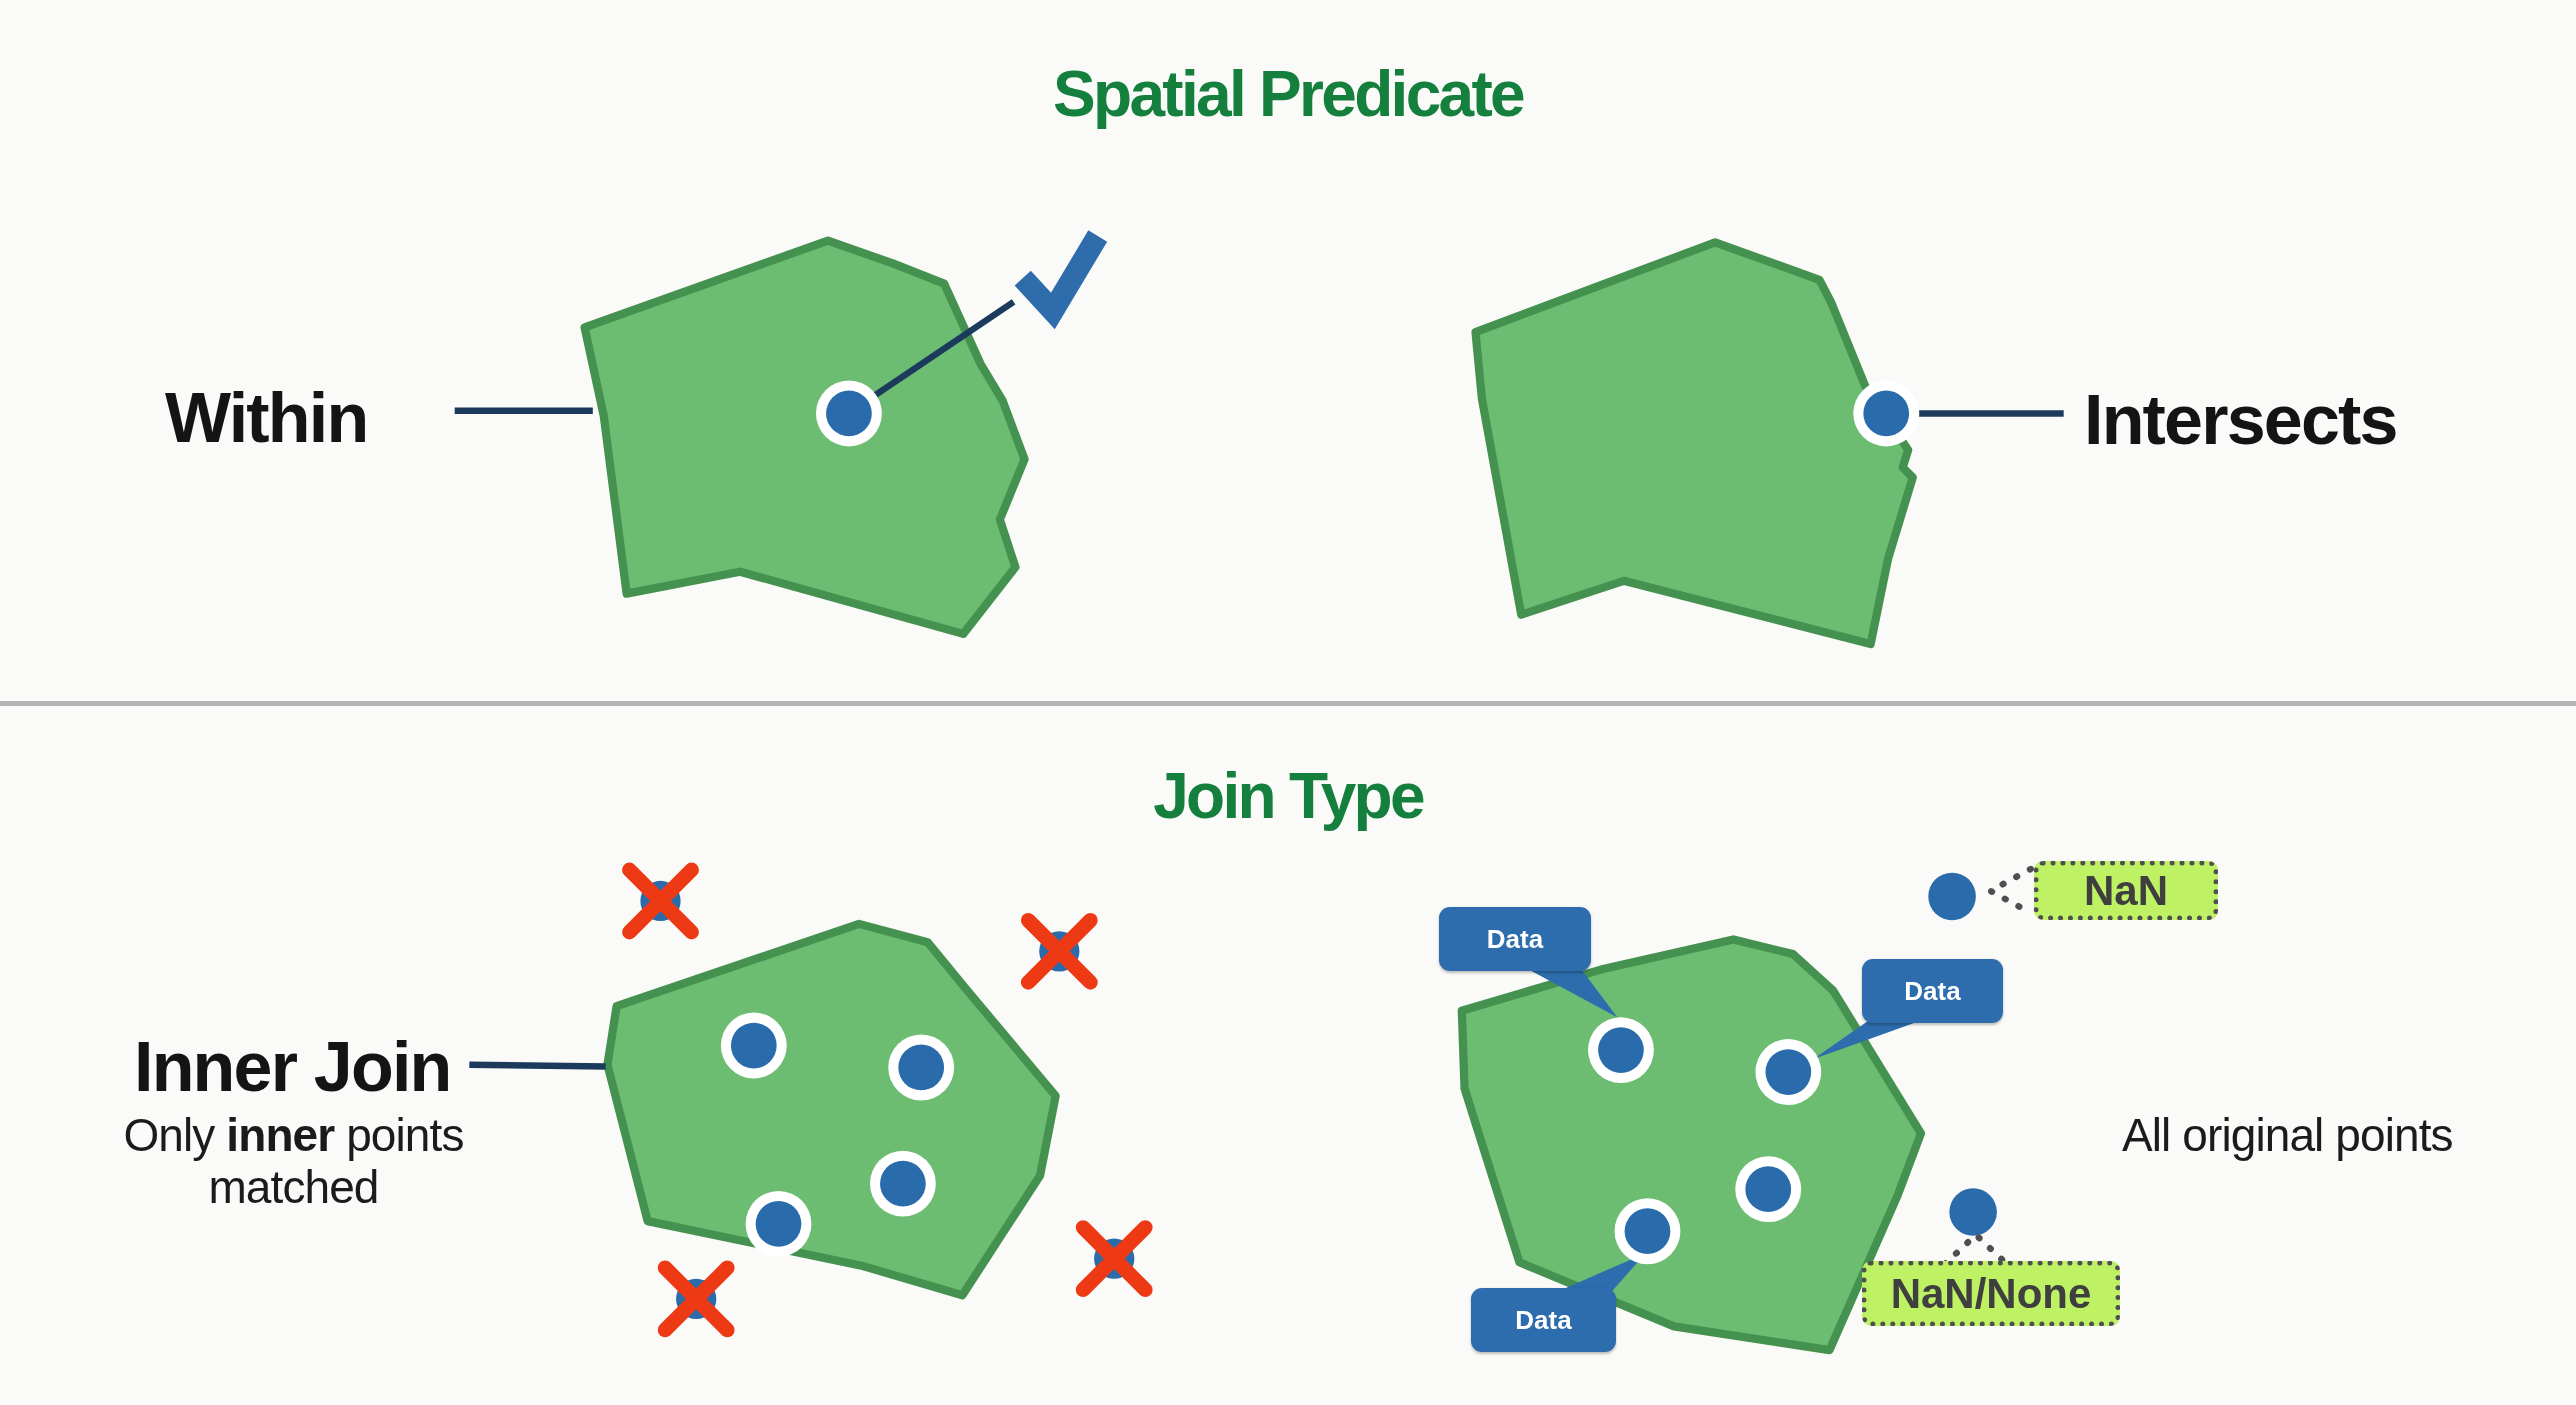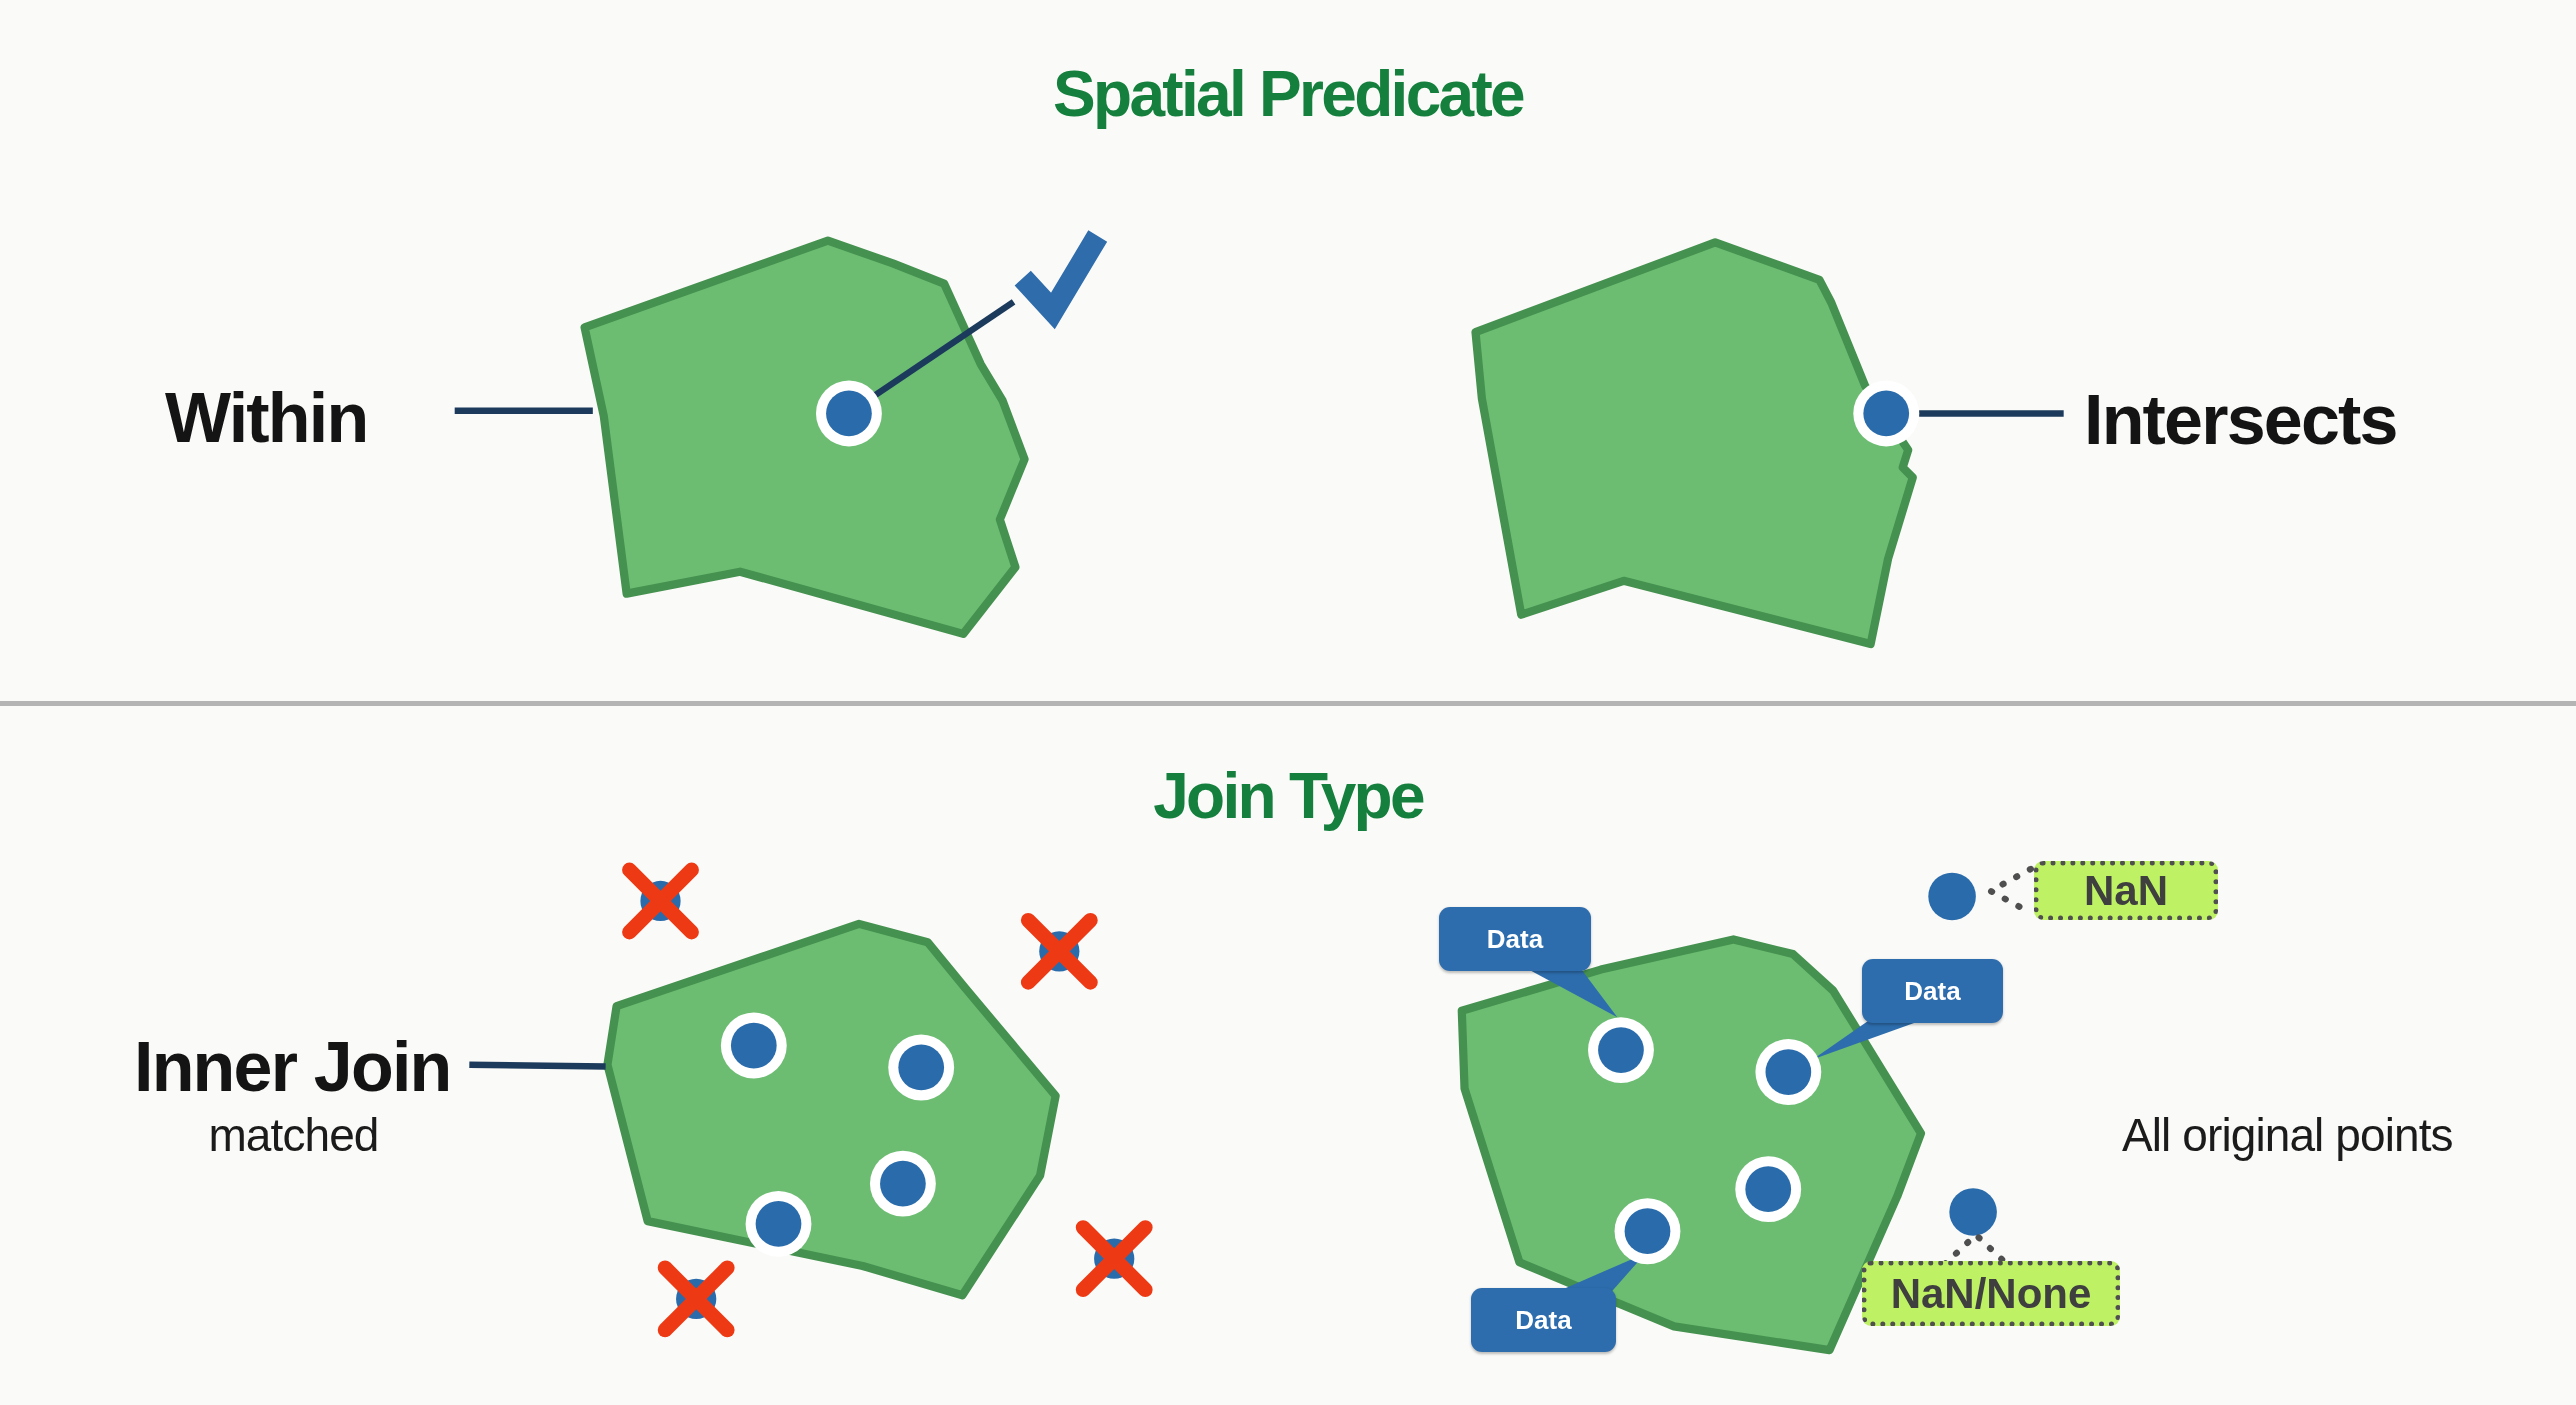--- a/index.html
+++ b/index.html
@@ -190,20 +190,21 @@
 
   <div class="abs side-label" style="left:2084px; top:380px;">Intersects</div>
 
   <div class="abs divider" style="top:701px;"></div>
 
   <div class="abs section-title" style="top:759px;">Join Type</div>
 
   <div class="abs side-label" style="left:134px; top:1027px; width:313px; text-align:center;">Inner Join</div>
 
   <div class="abs sub" style="left:108px; top:1109px; width:371px; text-align:center;">
+    <div><span>Only </span><b>inner</b><span> points</span></div>
     <div>matched</div>
   </div>
 
 
   <div class="abs sub" style="left:2088px; top:1109px; width:384px;margin-left:34px;">
     <div>All original points</div>
   </div>
 
   <div class="abs data-badge" style="left:1439px; top:907px; width:152px; height:64px;">Data</div>
 

